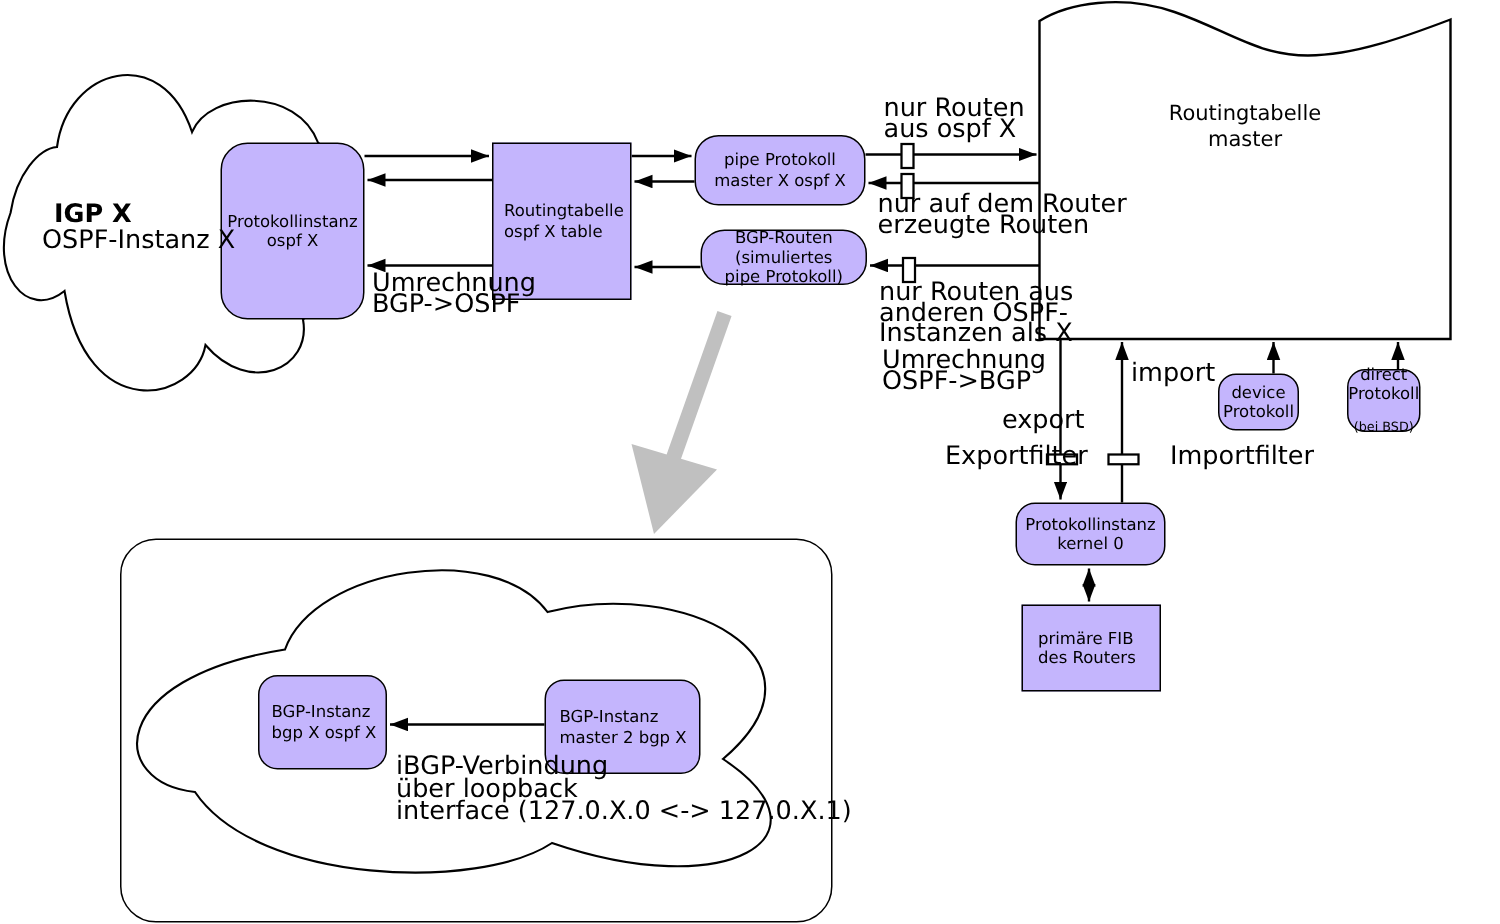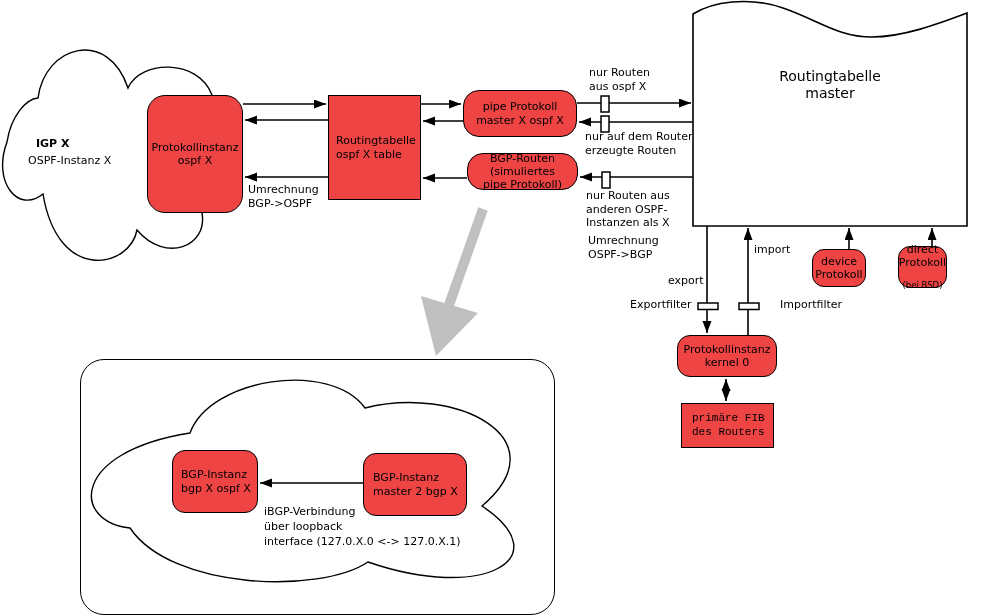--- a/index.html
+++ b/index.html
@@ -1,30 +1,30 @@
 <!DOCTYPE html>
 <html><head>
 <meta charset="utf-8">
 <style>
   html,body{margin:0;padding:0;background:#fff;}
   #stage{position:relative;width:1000px;height:616px;background:#fff;
          font-family:"DejaVu Sans","Liberation Sans",sans-serif;color:#000;overflow:hidden;}
   #diagram-svg{position:absolute;left:0;top:0;}
-  .box{position:absolute;box-sizing:border-box;background:#ef4444;border:1.5px solid #000;
+  .box{position:absolute;box-sizing:border-box;background:#c4b5fd;border:1.5px solid #000;
        display:flex;flex-direction:column;justify-content:center;align-items:center;
        font-size:11px;line-height:13.5px;text-align:center;white-space:nowrap;}
   .box.leftal{align-items:flex-start;text-align:left;}
-  .lbl{position:absolute;font-size:11px;line-height:13.5px;white-space:nowrap;}
+  .lbl{position:absolute;font-size:17px;line-height:13.5px;white-space:nowrap;}
   .small{font-size:8.5px;line-height:10px;margin-top:11px;}
   #box-proto-ospf{left:147px;top:95px;width:96px;height:118px;border-radius:18px;}
   #box-rt-ospf{left:328px;top:95px;width:93px;height:105px;padding-left:7px;}
   #box-pipe{left:463px;top:90px;width:114px;height:47px;border-radius:16px;}
   #box-bgp-routen{left:467px;top:153px;width:111px;height:37px;border-radius:16px;line-height:13px;}
   #box-kernel{left:677px;top:335px;width:100px;height:42px;border-radius:13px;}
-  #box-fib{left:681px;top:403px;width:93px;height:45px;padding-left:10px;font-family:Liberation Mono, monospace;}
+  #box-fib{left:681px;top:403px;width:93px;height:58px;padding-left:10px;}
   #box-device{left:812px;top:249px;width:54px;height:38px;border-radius:12px;}
   #box-direct{left:898px;top:246px;width:49px;height:42px;border-radius:12px;line-height:12.5px;}
   #box-bgp-left{left:172px;top:450px;width:86px;height:63px;border-radius:13px;padding-left:8px;}
   #box-bgp-right{left:363px;top:453px;width:104px;height:63px;border-radius:13px;padding-left:9px;}
   #outer-rect{position:absolute;left:80px;top:359px;width:475px;height:256px;box-sizing:border-box;
               border:1.6px solid #000;border-radius:24px;background:transparent;}
   #lbl-master{left:693px;top:68px;width:274px;text-align:center;font-size:14px;line-height:17px;}
   #lbl-igp-title{left:36px;top:137px;font-weight:bold;}
   #lbl-igp-sub{left:28px;top:154px;}
   #lbl-umr-bgp{left:248px;top:183px;}

